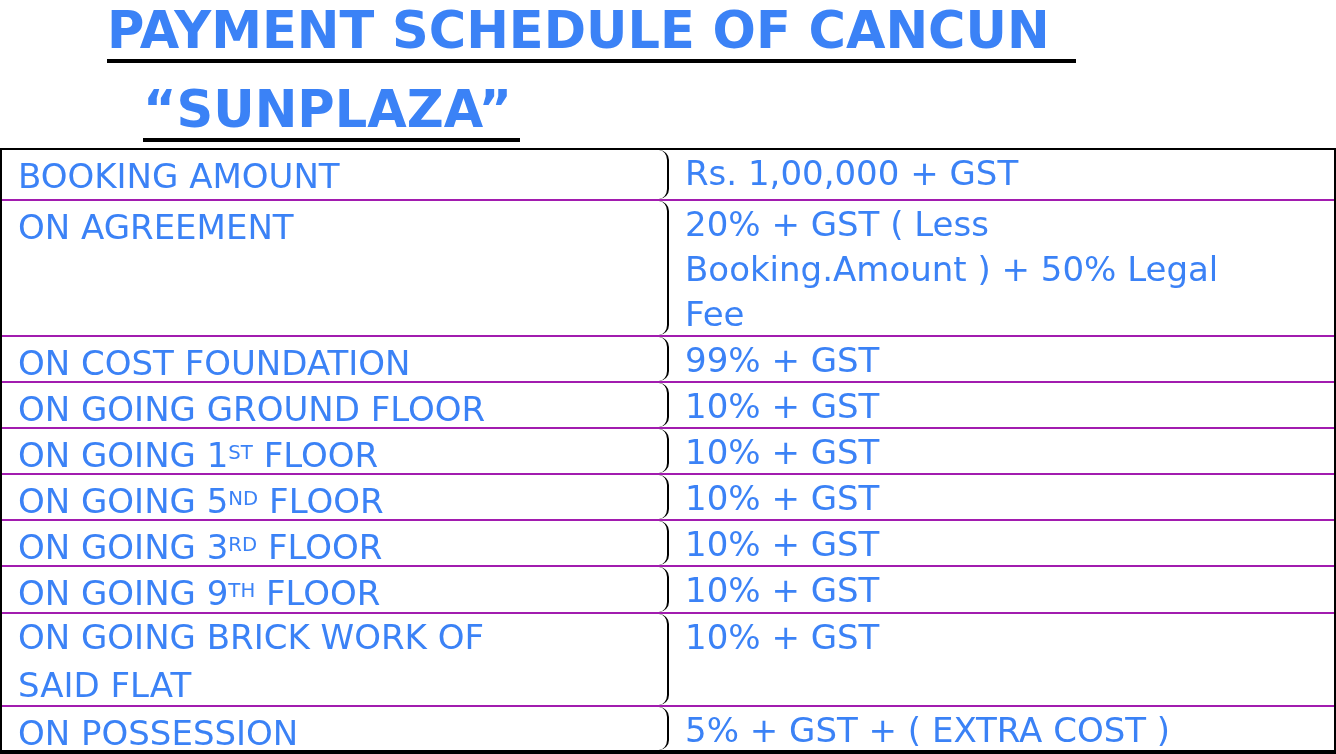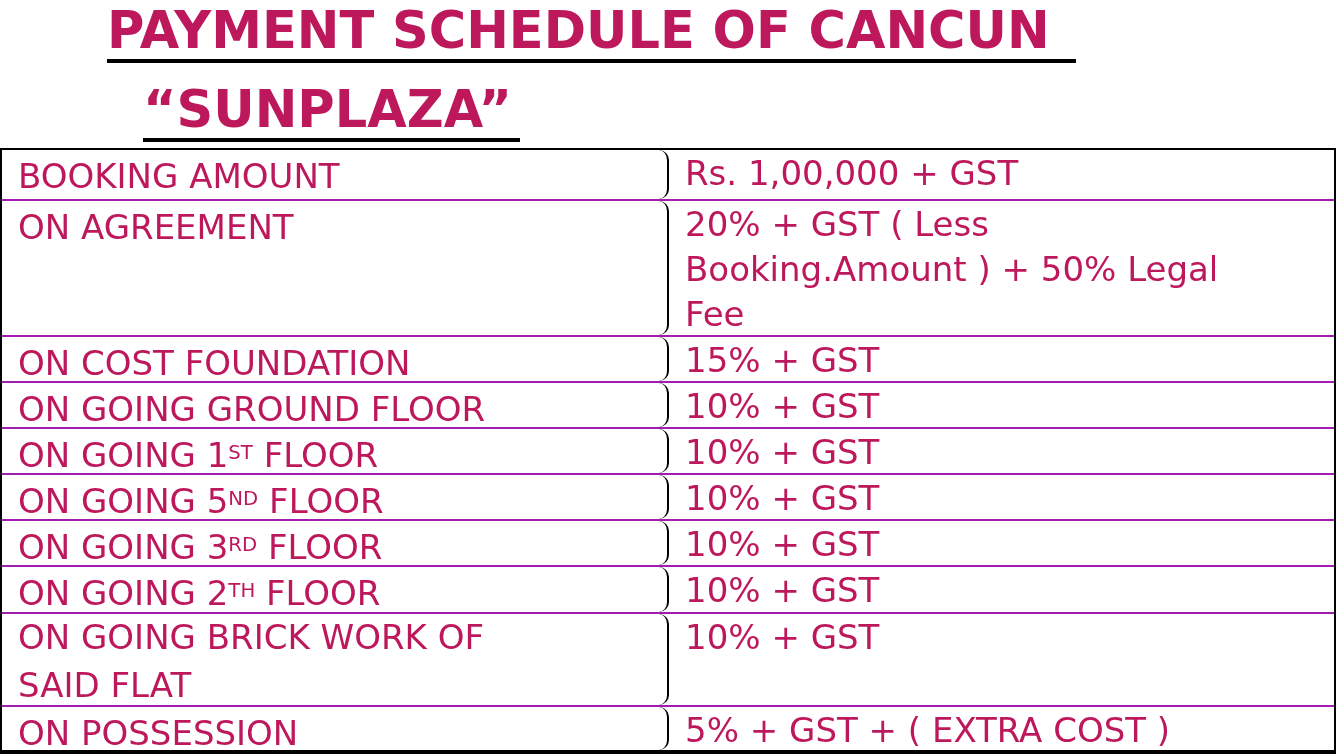--- a/index.html
+++ b/index.html
@@ -5,21 +5,21 @@
   html, body {
     margin: 0;
     padding: 0;
     background: #ffffff;
   }
   .page {
     position: relative;
     width: 1336px;
     height: 754px;
     background: #ffffff;
-    color: #be185d;
+    color: #3b82f6;
     font-family: "DejaVu Sans", "Liberation Sans", sans-serif;
     overflow: hidden;
   }
   .title-block {
     margin: 4px 0 0 107px;
   }
   .title-line {
     display: inline-block;
     font-weight: bold;
     font-size: 51px;
@@ -99,21 +99,21 @@
 
     <div class="row">
       <div class="cell cell-label"><span>ON AGREEMENT</span><sup class="ord"></sup><span></span></div>
       <div class="cell cell-value">20% + GST ( Less
 Booking.Amount ) + 50% Legal
 Fee</div>
     </div>
 
     <div class="row">
       <div class="cell cell-label"><span>ON COST FOUNDATION</span><sup class="ord"></sup><span></span></div>
-      <div class="cell cell-value">15% + GST</div>
+      <div class="cell cell-value">99% + GST</div>
     </div>
 
     <div class="row">
       <div class="cell cell-label"><span>ON GOING GROUND FLOOR</span><sup class="ord"></sup><span></span></div>
       <div class="cell cell-value">10% + GST</div>
     </div>
 
     <div class="row">
       <div class="cell cell-label"><span>ON GOING 1</span><sup class="ord">ST</sup><span> FLOOR</span></div>
       <div class="cell cell-value">10% + GST</div>
@@ -123,21 +123,21 @@
       <div class="cell cell-label"><span>ON GOING 5</span><sup class="ord">ND</sup><span> FLOOR</span></div>
       <div class="cell cell-value">10% + GST</div>
     </div>
 
     <div class="row">
       <div class="cell cell-label"><span>ON GOING 3</span><sup class="ord">RD</sup><span> FLOOR</span></div>
       <div class="cell cell-value">10% + GST</div>
     </div>
 
     <div class="row">
-      <div class="cell cell-label"><span>ON GOING 2</span><sup class="ord">TH</sup><span> FLOOR</span></div>
+      <div class="cell cell-label"><span>ON GOING 9</span><sup class="ord">TH</sup><span> FLOOR</span></div>
       <div class="cell cell-value">10% + GST</div>
     </div>
 
     <div class="row">
       <div class="cell cell-label"><span>ON GOING BRICK WORK OF
 SAID FLAT</span><sup class="ord"></sup><span></span></div>
       <div class="cell cell-value">10% + GST</div>
     </div>
 
     <div class="row">

